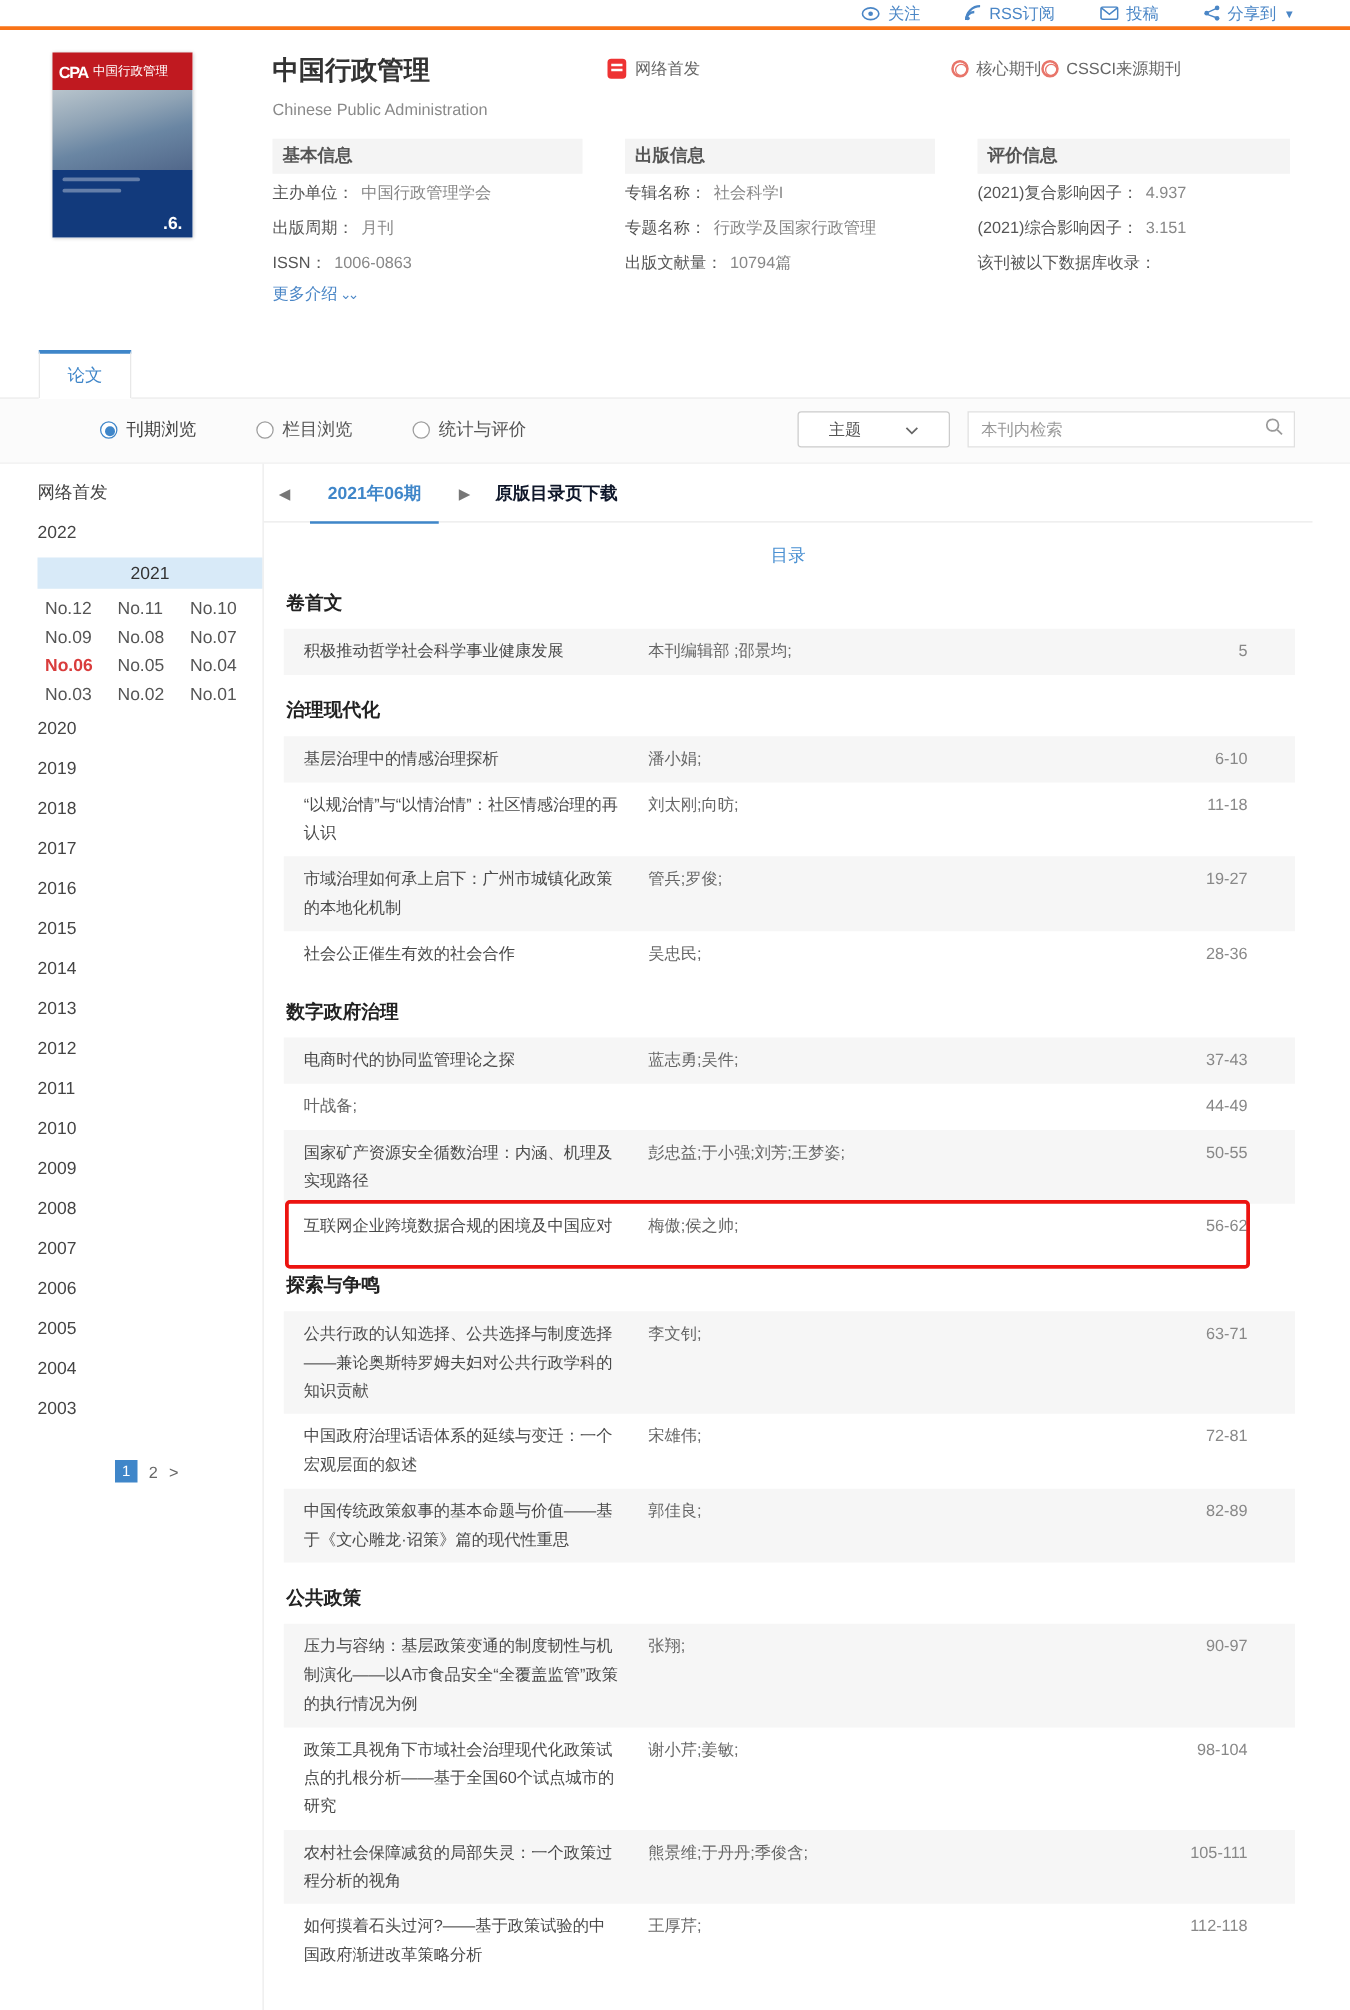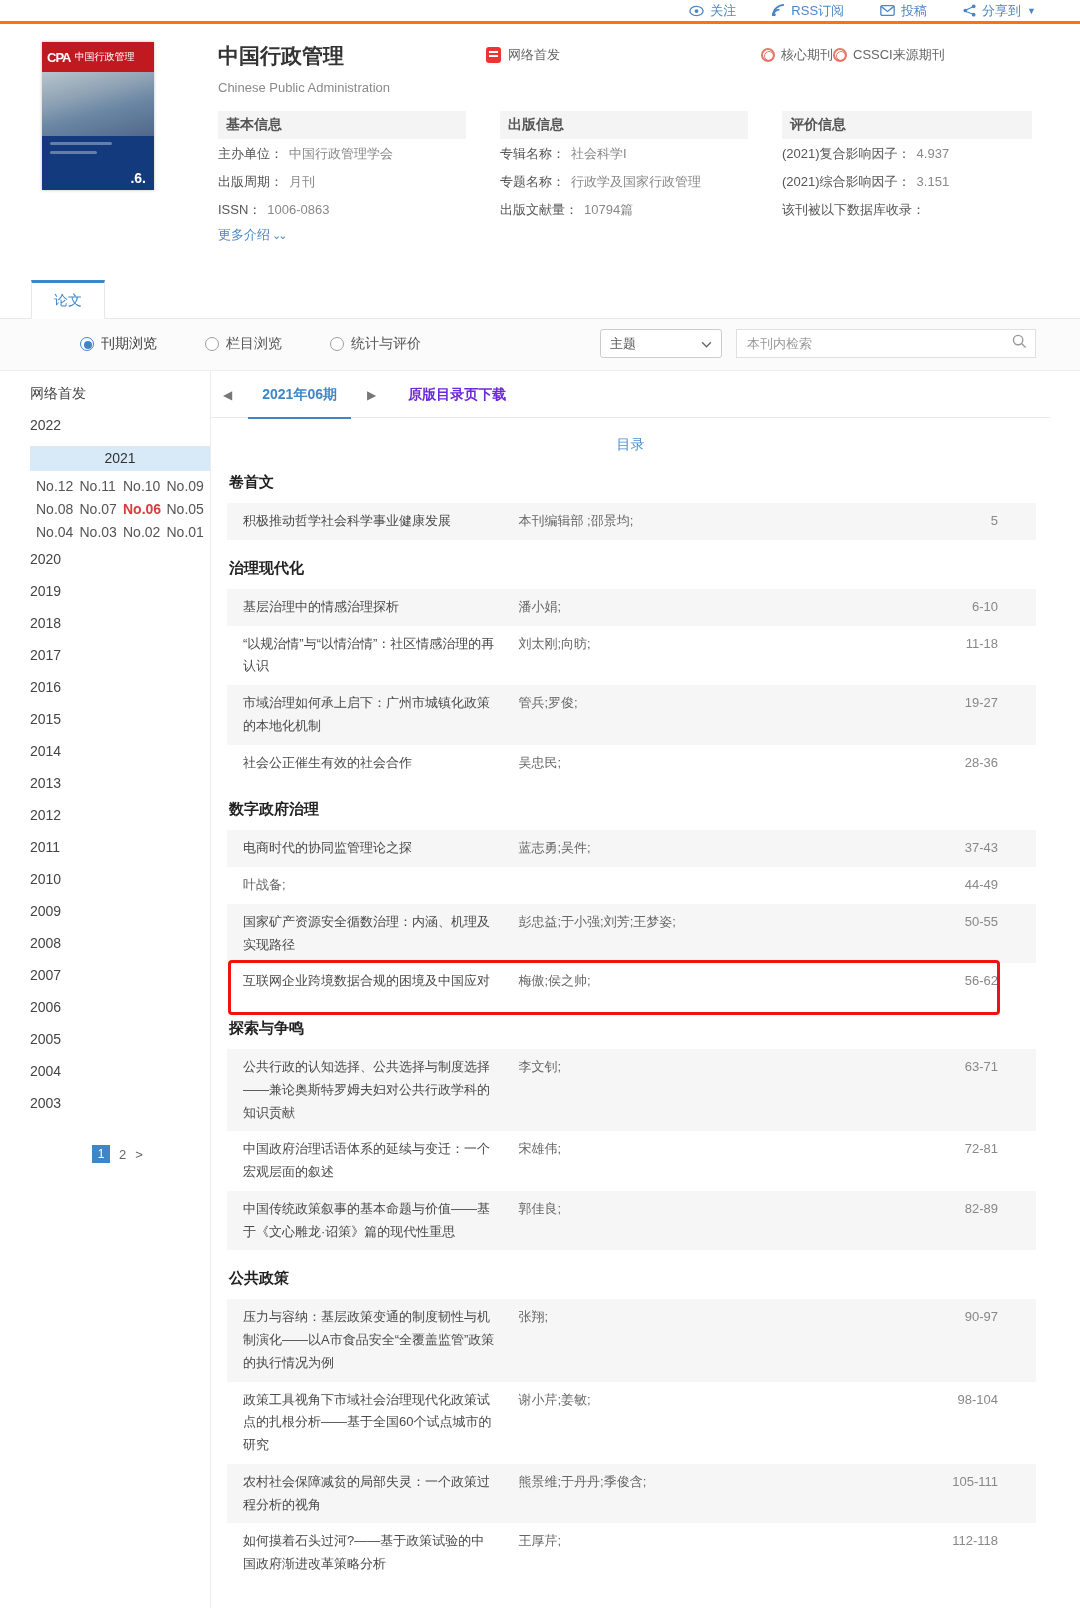--- a/index.html
+++ b/index.html
@@ -48,42 +48,42 @@
   .tab-active { min-width: 74px; height: 39px; background: #fff; border: 1px solid #e8e8e8; border-bottom: 1px solid #fff; border-top: 3px solid #3f86c9; margin-bottom: -1px; display: flex; align-items: center; justify-content: center; color: #3f86c9; font-size: 14px; cursor: pointer; padding: 0 14px; }
   
   .controls { display: flex; align-items: center; justify-content: space-between; padding: 10px 44px 12px 80px; background: #fbfbfb; border-bottom: 1px solid #efefef; }
   .radio-group { display: flex; gap: 48px; }
   .radio { display: flex; align-items: center; gap: 7px; font-size: 14px; color: #555; cursor: pointer; }
   .radio .rc { width: 14px; height: 14px; border: 1px solid #9e9e9e; border-radius: 50%; background: #fff; position: relative; }
   .radio.sel { color: #404040; }
   .radio.sel .rc { border-color: #3f86c9; }
   .radio.sel .rc::after { content: ""; position: absolute; left: 3px; top: 3px; width: 8px; height: 8px; border-radius: 50%; background: #3f86c9; }
   .search-group { display: flex; gap: 14px; align-items: center; }
-  .select { width: 122px; height: 29px; border: 1px solid #ccc; border-radius: 3px; background: #fff; display: flex; align-items: center; justify-content: space-between; padding: 0 9px; font-size: 13px; color: #555; cursor: pointer; }
-  .searchbox { width: 300px; height: 29px; border: 1px solid #e0e0e0; background: #fff; display: flex; align-items: center; padding: 0 8px 0 10px; gap: 12px; }
+  .select { width: 122px; height: 29px; border: 1px solid #ccc; border-radius: 3px; background: #fff; display: flex; align-items: center; justify-content: space-between; padding: 0 24px; font-size: 13px; color: #555; cursor: pointer; }
+  .searchbox { width: 262px; height: 29px; border: 1px solid #e0e0e0; background: #fff; display: flex; align-items: center; padding: 0 8px 0 10px; gap: 12px; }
   .searchbox input { border: none; outline: none; flex: 1; font-size: 13px; color: #333; font-family: inherit; }
   .searchbox input::placeholder { color: #999; }
   
   .main { display: flex; padding: 0 30px; border-bottom: 1px solid #e5e5e5; }
   .sidebar { width: 180px; flex: none; padding-top: 6px; }
   .side-item { height: 32px; line-height: 32px; font-size: 14px; color: #444; cursor: pointer; }
   .year-active { background: #d8eaf8; text-align: center; height: 25px; line-height: 25px; font-size: 14px; color: #333; margin: 5px 0 4px; cursor: pointer; }
-  .issue-grid { display: grid; grid-template-columns: 1fr 1fr 1fr 1fr; row-gap: 1px; padding-left: 6px; }
+  .issue-grid { display: grid; grid-template-columns: 1fr 1fr 1fr; row-gap: 1px; padding-left: 6px; }
   .issue { font-size: 14px; color: #555; height: 22px; line-height: 22px; cursor: pointer; }
   .issue.active { color: #d93c3c; font-weight: bold; }
   .side-pager { display: flex; align-items: center; gap: 9px; margin: 26px 0 0 62px; }
   .pg-cur { width: 18px; height: 18px; background: #3f86c9; color: #fff; font-size: 12px; text-align: center; line-height: 18px; cursor: pointer; }
   .pg { color: #666; font-size: 13px; cursor: pointer; }
   
   .content { flex: 1; border-left: 1px solid #ececec; padding: 0 0 34px 0; }
   .issue-nav { display: flex; align-items: center; gap: 16px; padding: 15px 0 0 12px; border-bottom: 1px solid #eaeaea; font-size: 14px; }
   .issue-nav > * { padding-bottom: 13px; }
   .arrow { color: #777; font-size: 12px; cursor: pointer; }
   .issue-current { color: #3f86c9; font-weight: bold; border-bottom: 2px solid #3f86c9; margin-bottom: -2px; padding-left: 14px; padding-right: 14px; cursor: pointer; }
-  .dl-link { color: #6d28d9; font-weight: bold; margin-left: 16px; cursor: pointer; }
+  .dl-link { color: #0f172a; font-weight: bold; margin-left: 4px; cursor: pointer; }
   .toc-title { text-align: center; color: #4a90d2; font-size: 14px; margin: 18px 0 4px; }
   .toc { padding: 0 14px 0 16px; }
   .section { margin-top: 6px; }
   .section-name { font-size: 15px; font-weight: bold; color: #222; padding: 13px 2px 11px; }
   .article { display: flex; align-items: flex-start; padding: 7px 12px 7px 16px; font-size: 13px; position: relative; cursor: pointer; }
   .rows .article:nth-child(odd) { background: #f6f6f6; }
   .a-title { flex: 1; max-width: 488px; color: #4a4a4a; line-height: 1.75; padding-right: 24px; }
   .a-authors { width: 228px; flex: none; color: #666; line-height: 1.75; }
   .a-pages { flex: 1; text-align: right; color: #888; line-height: 1.75; padding-right: 26px; }
   .article.highlighted::after { content: ""; position: absolute; left: 1px; right: 36px; top: -3px; bottom: -15px; border: 3px solid #ec1310; border-radius: 4px; pointer-events: none; }

